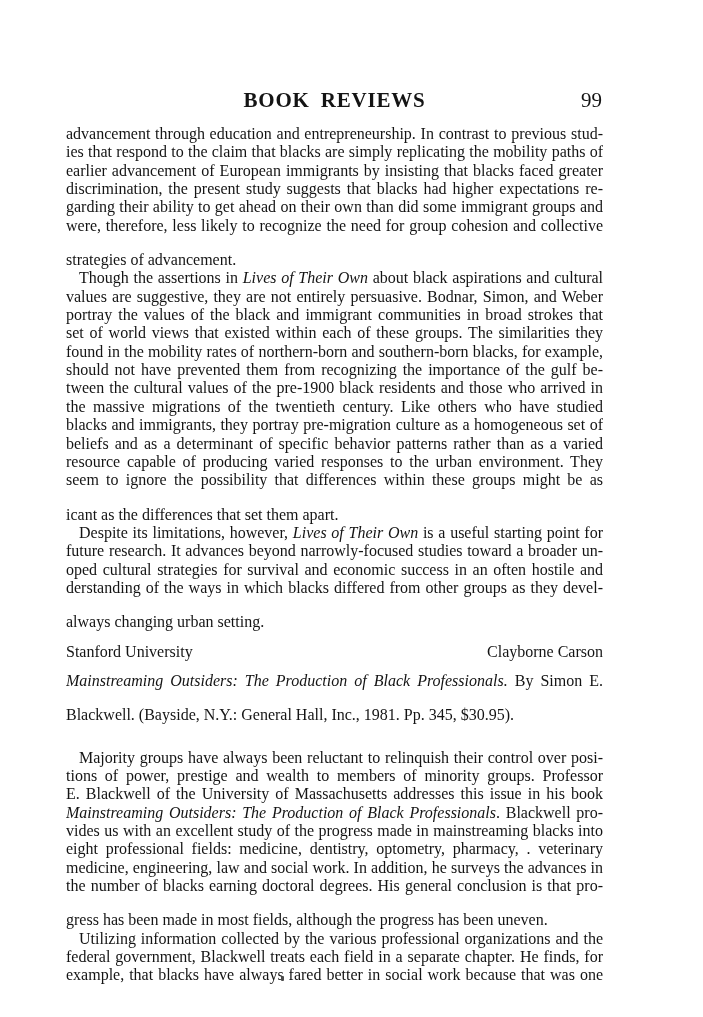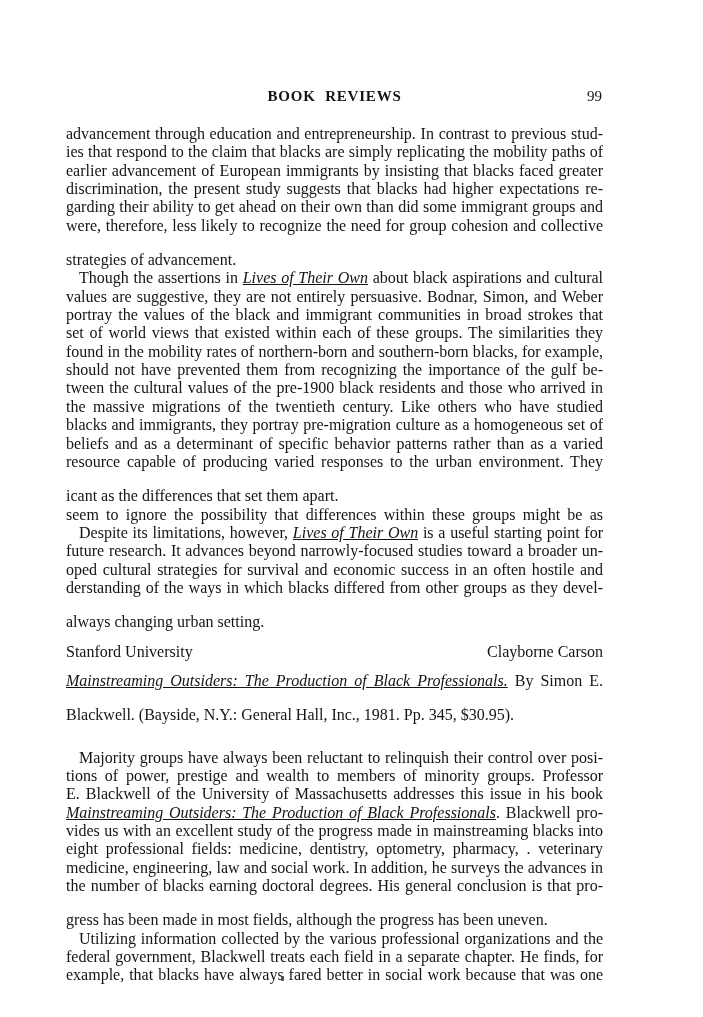--- a/index.html
+++ b/index.html
@@ -4,37 +4,37 @@
 <style>
   html,body{margin:0;padding:0;background:#ffffff;}
   #page{
     position:relative;
     width:703px;height:1017px;
     background:#ffffff;
     color:#141414;
     font-family:"Liberation Serif", serif;
     overflow:hidden;
   }
-  .header{position:absolute;top:88px;left:66px;width:537px;height:19px;font-size:15px;}
+  .header{position:absolute;top:88px;left:66px;width:537px;height:19px;font-size:21px;}
   .header .title{
     position:absolute;left:0;right:0;text-align:center;
     font-weight:bold;letter-spacing:0.8px;word-spacing:5px;
   }
   .header .pagenum{position:absolute;right:1px;top:0;}
   .block{position:absolute;left:66px;width:537px;font-size:16px;}
   .block1{top:125px;}
   .block2{top:672px;}
   .line{
     height:18.35px;line-height:18.35px;
     overflow:hidden;
     text-align:justify;text-align-last:justify;
   }
   .line.last{text-align:left;text-align-last:left;margin-top:16px;}
   .line.indent{text-indent:13px;}
-  .it{font-style:italic;text-decoration:underline;}
+  .it{font-style:italic;}
   .sig{
     display:flex;justify-content:space-between;
     margin-top:11px;height:18.35px;line-height:18.35px;text-align:center;
   }
   .body2{margin-top:24px;}
   .speck{
     position:absolute;left:281px;top:976px;width:3px;height:5px;
     background:#4b4b4b;border-radius:1px;
   }
 </style>
@@ -64,22 +64,22 @@
           <div class="line"><span>values are suggestive, they are not entirely persuasive. Bodnar, Simon, and Weber</span></div>
           <div class="line"><span>portray the values of the black and immigrant communities in broad strokes that</span></div>
           <div class="line"><span>set of world views that existed within each of these groups. The similarities they</span></div>
           <div class="line"><span>found in the mobility rates of northern-born and southern-born blacks, for example,</span></div>
           <div class="line"><span>should not have prevented them from recognizing the importance of the gulf be-</span></div>
           <div class="line"><span>tween the cultural values of the pre-1900 black residents and those who arrived in</span></div>
           <div class="line"><span>the massive migrations of the twentieth century. Like others who have studied</span></div>
           <div class="line"><span>blacks and immigrants, they portray pre-migration culture as a homogeneous set of</span></div>
           <div class="line"><span>beliefs and as a determinant of specific behavior patterns rather than as a varied</span></div>
           <div class="line"><span>resource capable of producing varied responses to the urban environment. They</span></div>
+          <div class="line"><span>seem to ignore the possibility that differences within these groups might be as signif-</span></div>
           <div class="line last"><span>icant as the differences that set them apart.</span></div>
-          <div class="line"><span>seem to ignore the possibility that differences within these groups might be as signif-</span></div>
         </div>
         <div>
           <div class="line indent"><span>Despite its limitations, however, </span><span class="it">Lives of Their Own</span><span> is a useful starting point for</span></div>
           <div class="line"><span>future research. It advances beyond narrowly-focused studies toward a broader un-</span></div>
           <div class="line"><span>oped cultural strategies for survival and economic success in an often hostile and</span></div>
           <div class="line"><span>derstanding of the ways in which blacks differed from other groups as they devel-</span></div>
           <div class="line last"><span>always changing urban setting.</span></div>
         </div>
       </div>
     <div class="sig">

